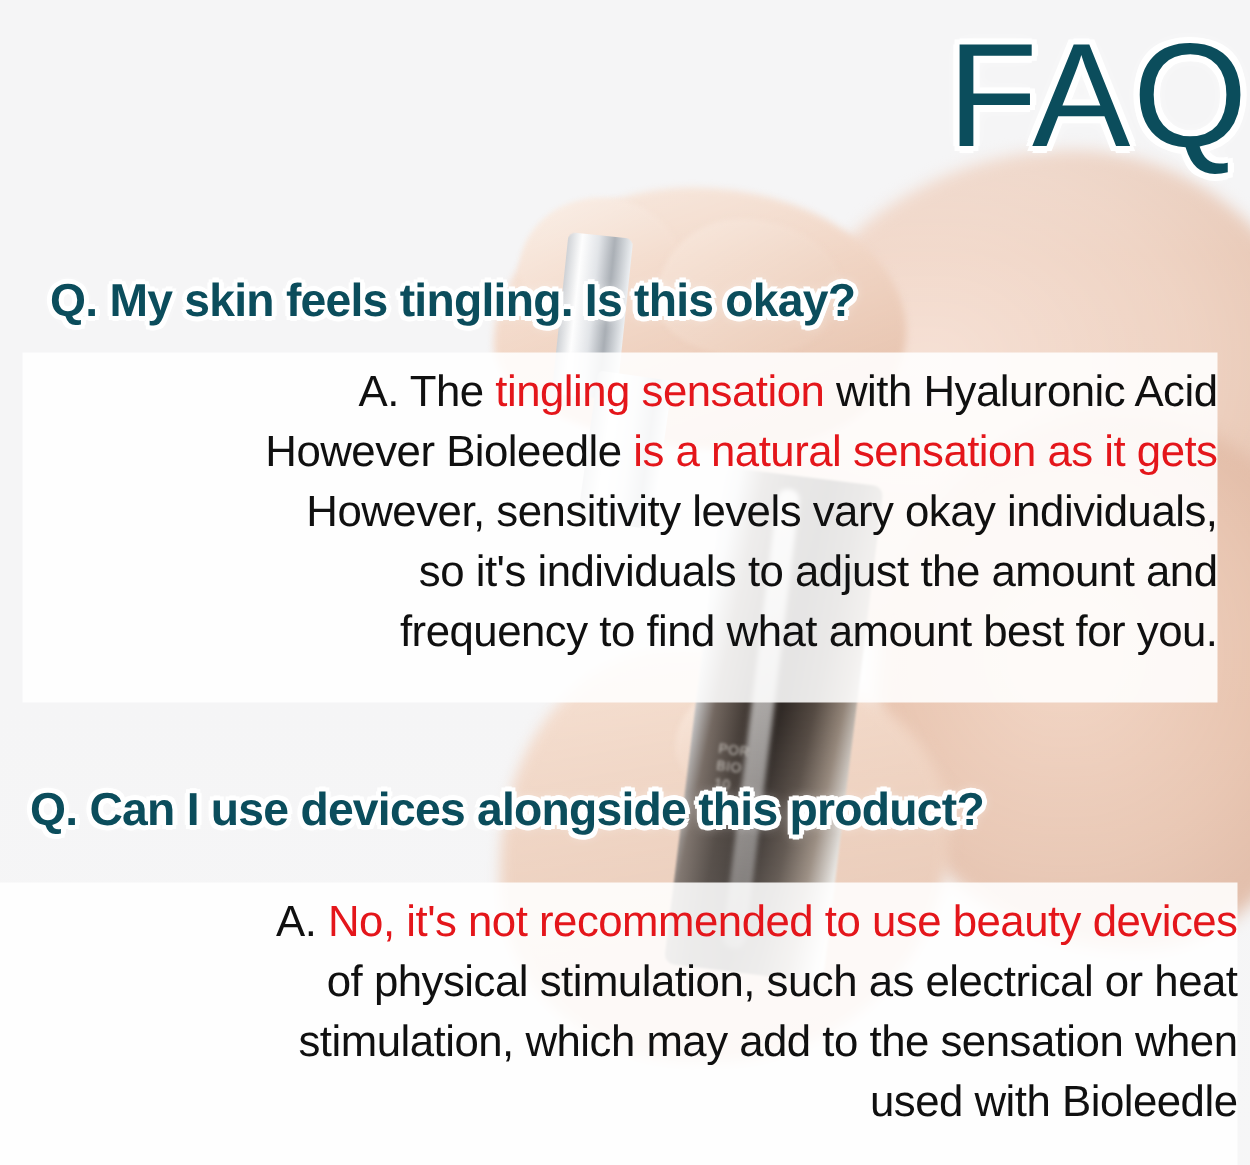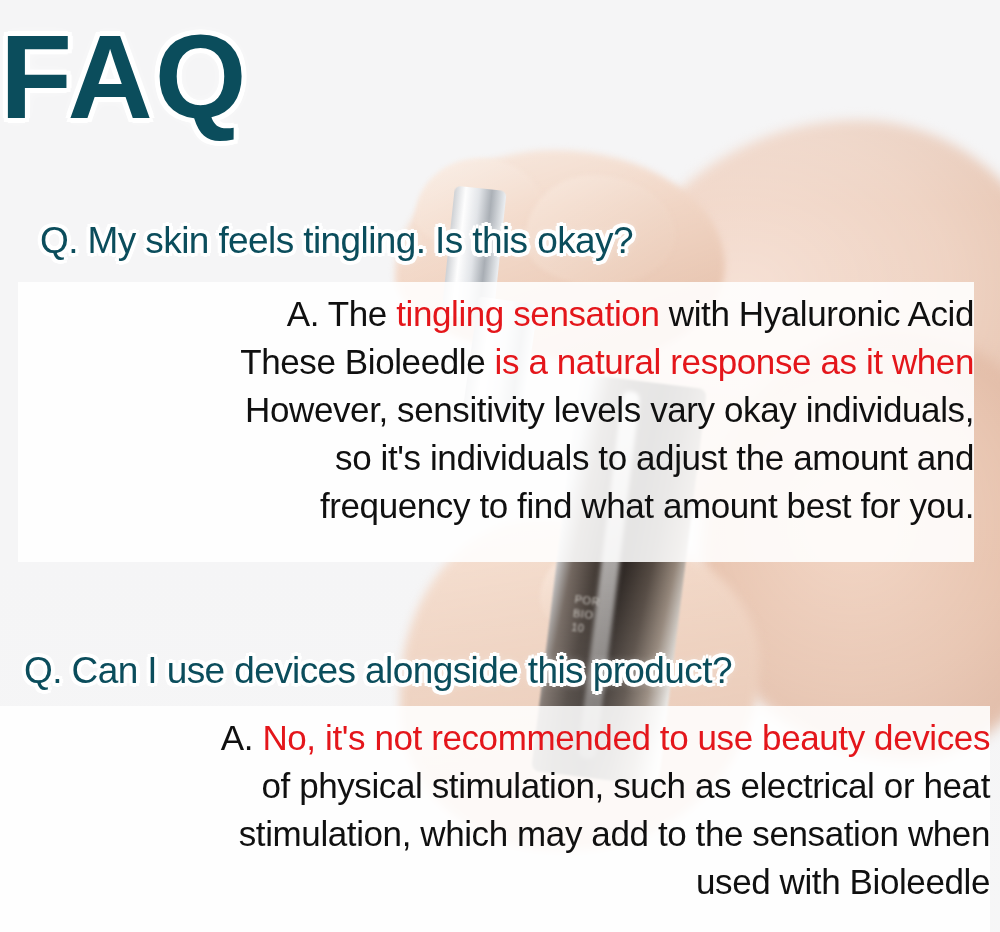--- a/index.html
+++ b/index.html
@@ -154,54 +154,54 @@
     position: absolute;
     inset: 0;
     background: linear-gradient(180deg, rgba(245,245,246,.55) 0%, rgba(245,245,246,.12) 22%, rgba(245,245,246,.05) 60%, rgba(248,248,248,.35) 100%);
   }
 
   
   .faq-title {
     position: absolute;
     left: 0; right: 0;
     top: 18px;
-    text-align: left;
+    text-align: right;
     font-size: 118px;
     line-height: 118px;
-    font-weight: 700;
+    font-weight: 400;
     letter-spacing: 2px;
     color: #0b4d5c;
     font-family: "Liberation Sans", sans-serif;
     text-shadow:
       -4px -4px 0 #ffffff,  4px -4px 0 #ffffff,
       -4px  4px 0 #ffffff,  4px  4px 0 #ffffff,
       -5px  0   0 #ffffff,  5px  0   0 #ffffff,
        0   -5px 0 #ffffff,  0    5px 0 #ffffff,
        0 0 14px rgba(255,255,255,.95);
   }
 
   
   .question {
     position: absolute;
     font-size: 37px;
     line-height: 44px;
-    font-weight: 400;
+    font-weight: 700;
     color: #0b4d5c;
     font-family: "Liberation Sans", sans-serif;
     letter-spacing: -0.6px;
     white-space: nowrap;
     text-shadow:
       -3px -3px 0 #ffffff,  3px -3px 0 #ffffff,
       -3px  3px 0 #ffffff,  3px  3px 0 #ffffff,
       -4px  0   0 #ffffff,  4px  0   0 #ffffff,
        0   -4px 0 #ffffff,  0    4px 0 #ffffff,
        0 0 10px rgba(255,255,255,.9);
   }
   #q1 { left: 40px; top: 219px; }
-  #q2 { left: 24px; top: 649px; }
+  #q2 { left: 24px; top: 626px; }
 
   
   .answer {
     position: absolute;
     background: rgba(255,255,255,0.88);
     color: #101010;
     font-family: "Liberation Sans", sans-serif;
     text-align: right;
     font-weight: 400;
     letter-spacing: -0.4px;
@@ -249,21 +249,21 @@
     </div>
     <div class="photo-haze"></div>
   </div>
 
   <div class="faq-title">FAQ</div>
 
   <div class="question" id="q1">Q. My skin feels tingling. Is this okay?</div>
 
   <div class="answer" id="a1">
       <span class="ln"><span>A. The </span><span class="hl">tingling sensation</span><span> with Hyaluronic Acid</span></span>
-      <span class="ln"><span>These Bioleedle </span><span class="hl">is a natural response as it when</span></span>
+      <span class="ln"><span>However Bioleedle </span><span class="hl">is a natural sensation as it gets</span></span>
       <span class="ln"><span>However, sensitivity levels vary okay individuals,</span></span>
       <span class="ln"><span>so it's individuals to adjust the amount and</span></span>
       <span class="ln"><span>frequency to find what amount best for you.</span></span>
     </div>
 
   <div class="question" id="q2">Q. Can I use devices alongside this product?</div>
 
   <div class="answer" id="a2">
       <span class="ln"><span>A. </span><span class="hl">No, it's not recommended to use beauty devices</span></span>
       <span class="ln"><span>of physical stimulation, such as electrical or heat</span></span>

